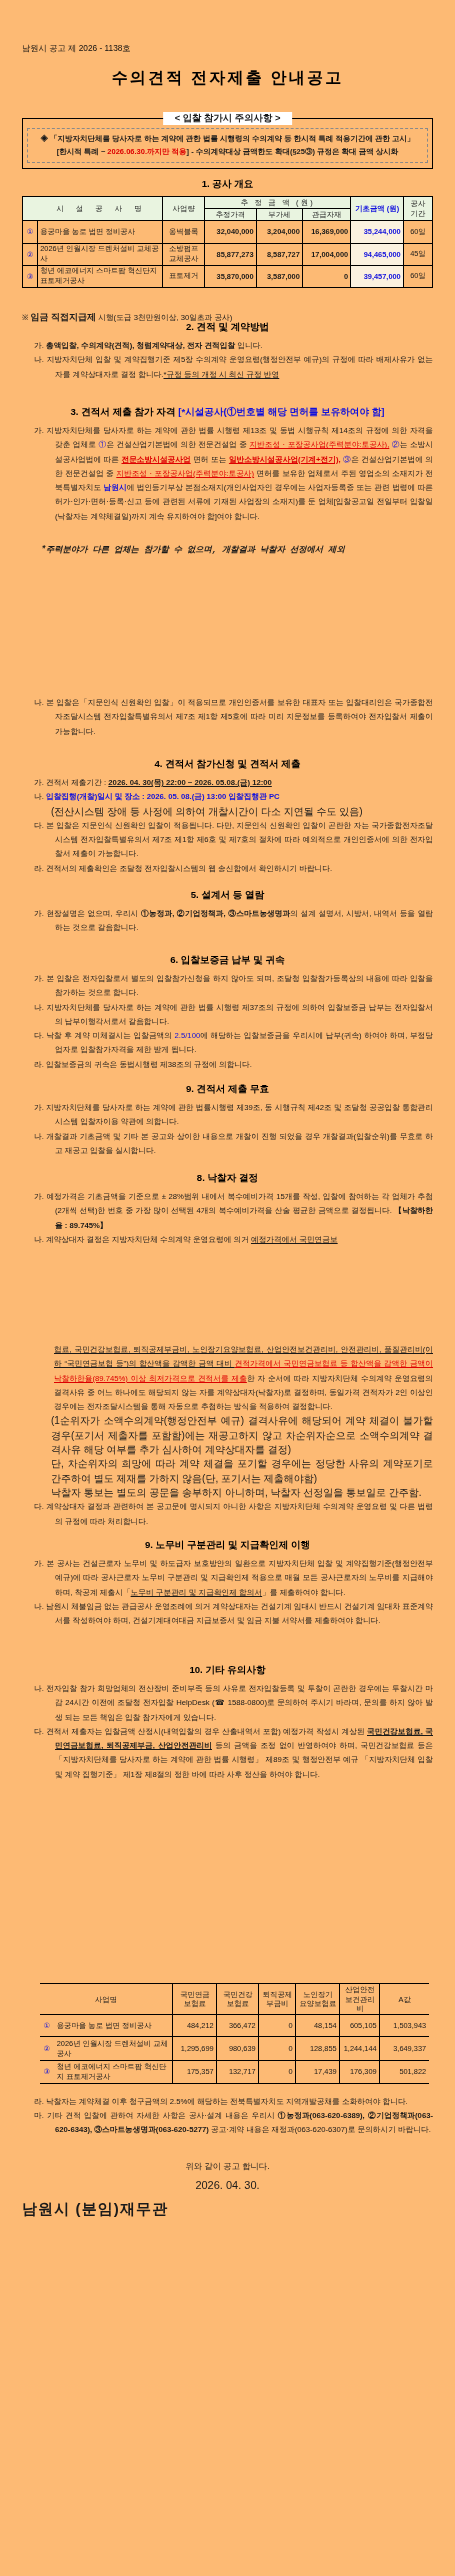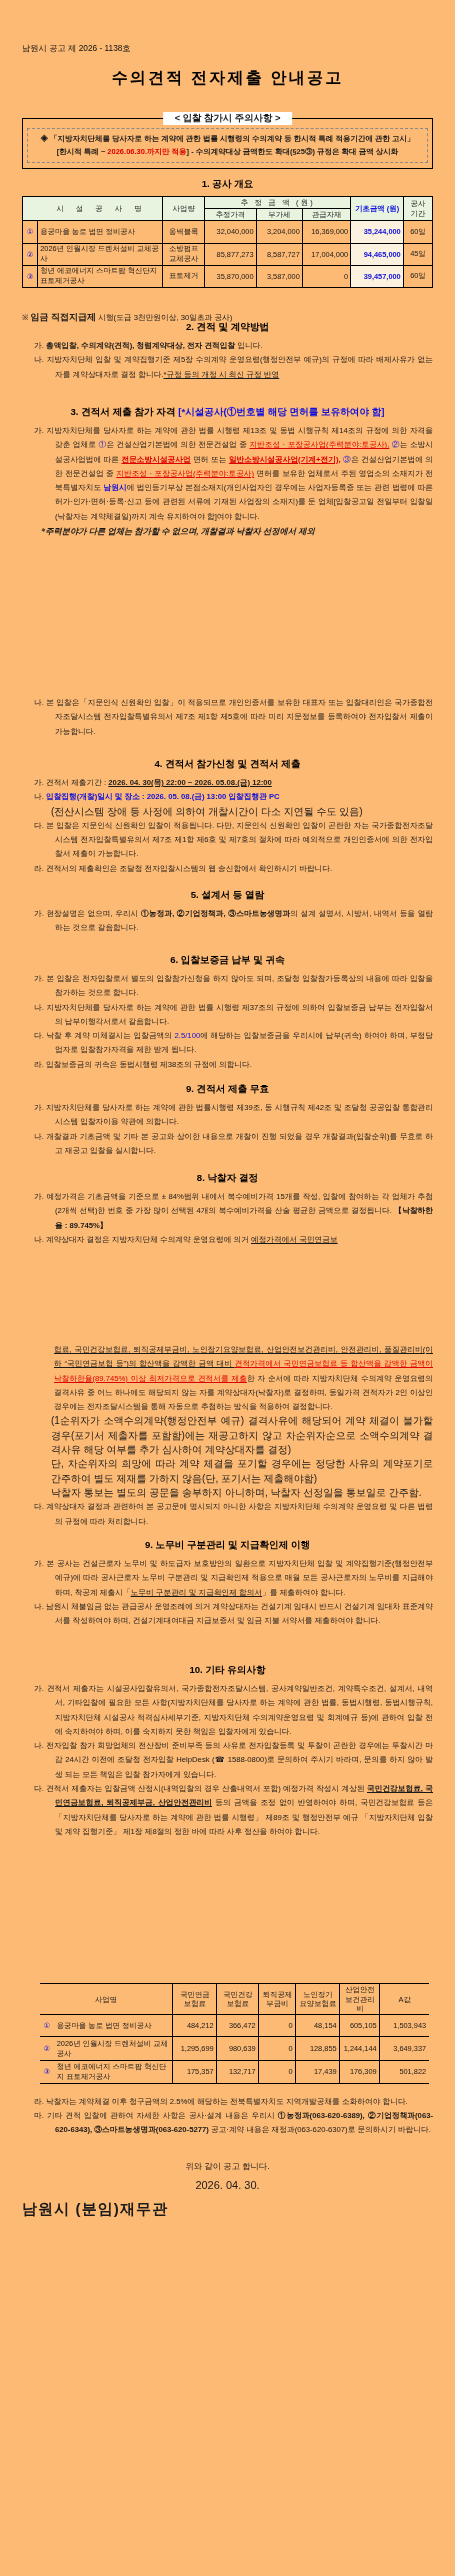--- a/index.html
+++ b/index.html
@@ -17,31 +17,31 @@
   
   .sec-h{font-size:9.6px;font-weight:bold;color:#000;margin:0 0 5px 0;text-align:center;}
   .item{margin:0;padding-left:33px;text-indent:-21px;font-size:7.7px;line-height:14.3px;
         text-align:justify;}
   .item2{margin:0;padding-left:33px;font-size:7.7px;line-height:14.3px;text-align:justify;}
   .subitem{margin:0;padding-left:29px;font-size:10px;line-height:14.3px;text-align:justify;}
   .b{font-weight:bold;}
   .u{text-decoration:underline;}
   .blue{color:#1010dd;}
   .red{color:#dd0000;}
-  .note-hand{font-family:Liberation Serif, serif;font-weight:bold;font-style:italic;
-             font-size:8.3px;padding-left:19px;margin-top:2px;}
+  .note-hand{font-family:Liberation Mono, monospace;font-weight:bold;font-style:italic;
+             font-size:8.3px;padding-left:19px;margin-top:20px;}
   
   table{border-collapse:collapse;}
   .t1{width:411px;border:1.1px solid #000;table-layout:fixed;margin-top:2.2px;}
   .t1 th,.t1 td{border:0.6px solid #000;font-size:7.4px;padding:0.6px 2.2px;}
   .t1 th{background:#e9f4e0;font-weight:normal;}
   .t1 .hname{letter-spacing:5px;padding-left:20px;}
   .t1 .hest{letter-spacing:2.2px;}
   .t1 .hbase{color:#1010dd;font-weight:bold;}
-  .t1 td.num{text-align:right;}
+  .t1 td.num{text-align:right;font-weight:bold;}
   .t1 td.ctr{text-align:center;}
   .t1 td.base{background:#fbf1df;color:#1010dd;font-weight:bold;text-align:right;}
   .t1 td.no{color:#1010dd;text-align:center;padding:0.6px 0.6px;}
   .t1 tbody td{height:20px;}
   .t1-note{margin-top:23px;font-size:7.7px;}
   .t1-note .big{font-size:9px;font-weight:bold;}
   
   .t2{width:389px;margin-left:17.6px;border-top:1.1px solid #000;border-bottom:1.1px solid #000;table-layout:fixed;}
   .t2 th,.t2 td{border:0.6px solid #000;border-left:none;font-size:7.4px;padding:1.1px 2.8px;}
   .t2 th{font-weight:normal;text-align:center;line-height:9.4px;}
@@ -174,41 +174,40 @@
   </div>
 
   <div class="abs" style="top:1083px">
     <div class="sec-h">9. 견적서 제출 무효</div>
     <p class="item">가. 지방자치단체를 당사자로 하는 계약에 관한 법률시행령 제39조, 동 시행규칙 제42조 및 조달청 공공입찰 통합관리시스템 입찰자이용 약관에 의합니다.</p>
     <p class="item">나. 개찰결과 기초금액 및 기타 본 공고와 상이한 내용으로 개찰이 진행 되었을 경우 개찰결과(입찰순위)를 무효로 하고 재공고 입찰을 실시합니다.</p>
   </div>
 
   <div class="abs" style="top:1172px">
     <div class="sec-h">8. 낙찰자 결정</div>
-    <p class="item"><span>가. 예정가격은 기초금액을 기준으로 ± 84%범위 내에서 복수예비가격 15개를 작성, 입찰에 참여하는 각 업체가 추첨(2개씩 선택)한 번호 중 가장 많이 선택된 4개의 복수예비가격을 산술 평균한 금액으로 결정됩니다. </span><span class="b">【낙찰하한율 : 89.745%】</span></p>
+    <p class="item"><span>가. 예정가격은 기초금액을 기준으로 ± 28%범위 내에서 복수예비가격 15개를 작성, 입찰에 참여하는 각 업체가 추첨(2개씩 선택)한 번호 중 가장 많이 선택된 4개의 복수예비가격을 산술 평균한 금액으로 결정됩니다. </span><span class="b">【낙찰하한율 : 89.745%】</span></p>
     <p class="item"><span>나. 계약상대자 결정은 지방자치단체 수의계약 운영요령에 의거 </span><span class="u">예정가격에서 국민연금보</span></p>
   </div>
 
   <div class="abs" style="top:1343px">
     <p class="item2" style="padding-left:32px"><span class="u">험료, 국민건강보험료, 퇴직공제부금비, 노인장기요양보험료, 산업안전보건관리비, 안전관리비, 품질관리비(이하 “국민연금보험 등”)의 합산액을 감액한 금액 대비 </span><span class="red u">견적가격에서 국민연금보험료 등 합산액을 감액한 금액이 낙찰하한율(89.745%) 이상 최저가격으로 견적서를 제출</span><span>한 자 순서에 따라 지방자치단체 수의계약 운영요령의 결격사유 중 어느 하나에도 해당되지 않는 자를 계약상대자(낙찰자)로 결정하며, 동일가격 견적자가 2인 이상인 경우에는 전자조달시스템을 통해 자동으로 추첨하는 방식을 적용하여 결정합니다.</span></p>
     <p class="subitem">(1순위자가 소액수의계약(행정안전부 예규) 결격사유에 해당되어 계약 체결이 불가할 경우(포기서 제출자를 포함함)에는 재공고하지 않고 차순위자순으로 소액수의계약 결격사유 해당 여부를 추가 심사하여 계약상대자를 결정)</p>
     <p class="subitem">단, 차순위자의 희망에 따라 계약 체결을 포기할 경우에는 정당한 사유의 계약포기로 간주하여 별도 제재를 가하지 않음(단, 포기서는 제출해야함)</p>
     <p class="subitem">낙찰자 통보는 별도의 공문을 송부하지 아니하며, 낙찰자 선정일을 통보일로 간주함.</p>
     <p class="item">다. 계약상대자 결정과 관련하여 본 공고문에 명시되지 아니한 사항은 지방자치단체 수의계약 운영요령 및 다른 법령의 규정에 따라 처리합니다.</p>
   </div>
 
   <div class="abs" style="top:1539px">
     <div class="sec-h">9. 노무비 구분관리 및 지급확인제 이행</div>
     <p class="item"><span>가. 본 공사는 건설근로자 노무비 및 하도급자 보호방안의 일환으로 지방자치단체 입찰 및 계약집행기준(행정안전부 예규)에 따라 공사근로자 노무비 구분관리 및 지급확인제 적용으로 매월 모든 공사근로자의 노무비를 지급해야 하며, 착공계 제출시「</span><span class="u">노무비 구분관리 및 지급확인제 합의서</span><span>」를 제출하여야 합니다.</span></p>
     <p class="item">나. 남원시 체불임금 없는 관급공사 운영조례에 의거 계약상대자는 건설기계 임대시 반드시 건설기계 임대차 표준계약서를 작성하여야 하며, 건설기계대여대금 지급보증서 및 임금 지불 서약서를 제출하여야 합니다.</p>
   </div>
 
   <div class="abs" style="top:1664px">
     <div class="sec-h">10. 기타 유의사항</div>
-    <p class="item">가. 견적서 제출자는 시설공사입찰유의서, 국가종합전자조달시스템, 공사계약일반조건, 계약특수조건, 설계서, 내역서, 기타입찰에 필요한 모든 사항(지방자치단체를 당사자로 하는  계약에 관한 법률, 동법시행령, 동법시행규칙, 지방자치단체 시설공사 적격심사세부기준, 지방자치단체 수의계약운영요령 및 회계예규 등)에 관하여 입찰 전에 숙지하여야 하며, 이를 숙지하지 못한 책임은 입찰자에게 있습니다.</p>
     <p class="item">나. 전자입찰 참가 희망업체의 전산장비 준비부족 등의 사유로 전자입찰등록 및 투찰이 곤란한 경우에는 투찰시간 마감 24시간 이전에 조달청 전자입찰 HelpDesk (☎ 1588-0800)로 문의하여 주시기 바라며, 문의를  하지 않아 발생 되는 모든 책임은 입찰 참가자에게 있습니다.</p>
     <p class="item"><span>다. 견적서 제출자는 입찰금액 산정시(내역입찰의 경우 산출내역서 포함) 예정가격 작성시 계상된 </span><span class="u b">국민건강보험료, 국민연금보험료, 퇴직공제부금, 산업안전관리비</span><span> 등의 금액을 조정 없이 반영하여야 하며, 국민건강보험료 등은 「지방자치단체를 당사자로 하는 계약에 관한 법률 시행령」 제89조 및 행정안전부 예규 「지방자치단체 입찰 및 계약 집행기준」 제1장 제8절의 정한 바에 따라 사후 정산을 하여야 합니다.</span></p>
   </div>
 
   <div class="abs" style="top:1983px">
     <table class="t2">
       <colgroup>
           <col style="width:14.3px">
           <col style="width:119px">
           <col style="width:44px">

